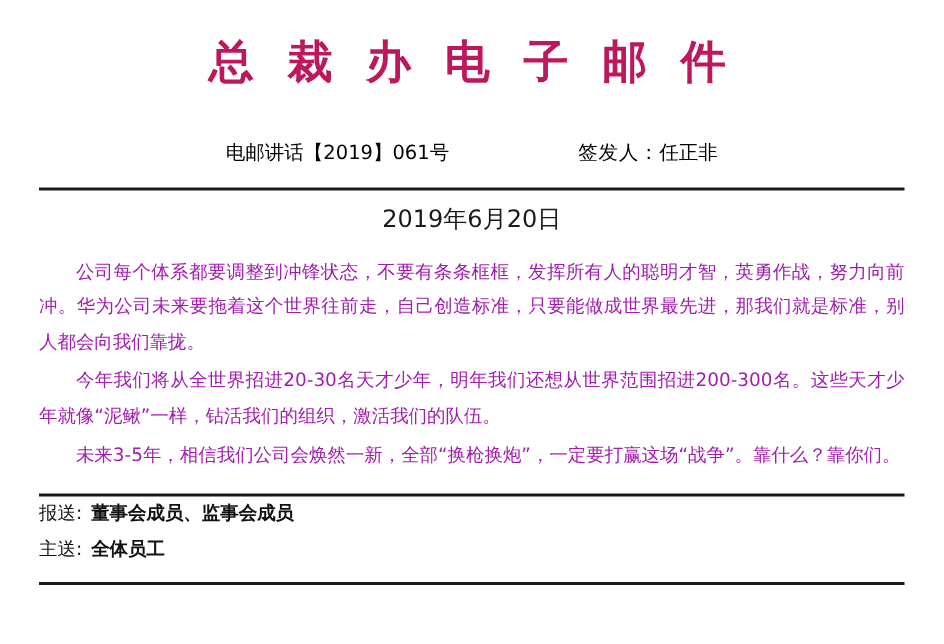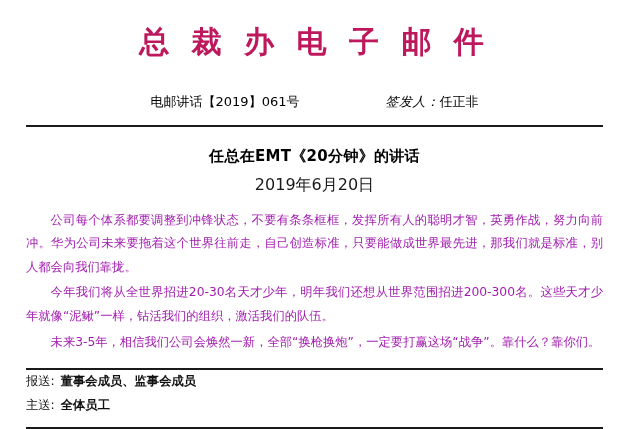--- a/index.html
+++ b/index.html
@@ -40,21 +40,20 @@
     margin-top: 30px;
     font-size: 13px;
     color: #000000;
   }
   .meta-item {
     white-space: nowrap;
     font-weight: 500;
   }
   .meta-item .label {
     letter-spacing: 0.5px;
-    font-style: italic;
   }
   .rule-top {
     border: none;
     border-top: 2px solid #1a1a1a;
     margin: 14px 0 0 0;
   }
   .subject {
     text-align: center;
     font-size: 15px;
     font-weight: bold;
@@ -116,21 +115,20 @@
 
   <div class="meta-row">
     <div class="meta-item">电邮讲话【2019】061号</div>
     <div class="meta-item">
       <span class="label">签发人：</span><span class="value">任正非</span>
     </div>
   </div>
 
   <hr class="rule-top">
 
-  <div class="subject">任总在EMT《20分钟》的讲话</div>
   <div class="date-line">2019年6月20日</div>
 
   <div class="body-text">
     <p>公司每个体系都要调整到冲锋状态，不要有条条框框，发挥所有人的聪明才智，英勇作战，努力向前冲。华为公司未来要拖着这个世界往前走，自己创造标准，只要能做成世界最先进，那我们就是标准，别人都会向我们靠拢。</p>
     <p>今年我们将从全世界招进20-30名天才少年，明年我们还想从世界范围招进200-300名。这些天才少年就像“泥鳅”一样，钻活我们的组织，激活我们的队伍。</p>
     <p>未来3-5年，相信我们公司会焕然一新，全部“换枪换炮”，一定要打赢这场“战争”。靠什么？靠你们。</p>
   </div>
 
   <hr class="rule-bottom">
 

